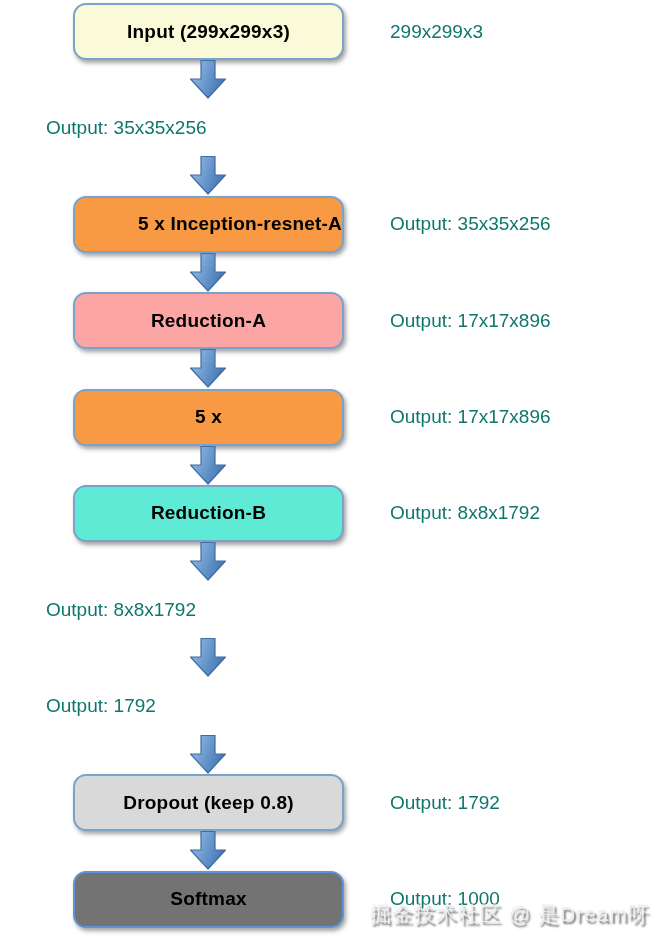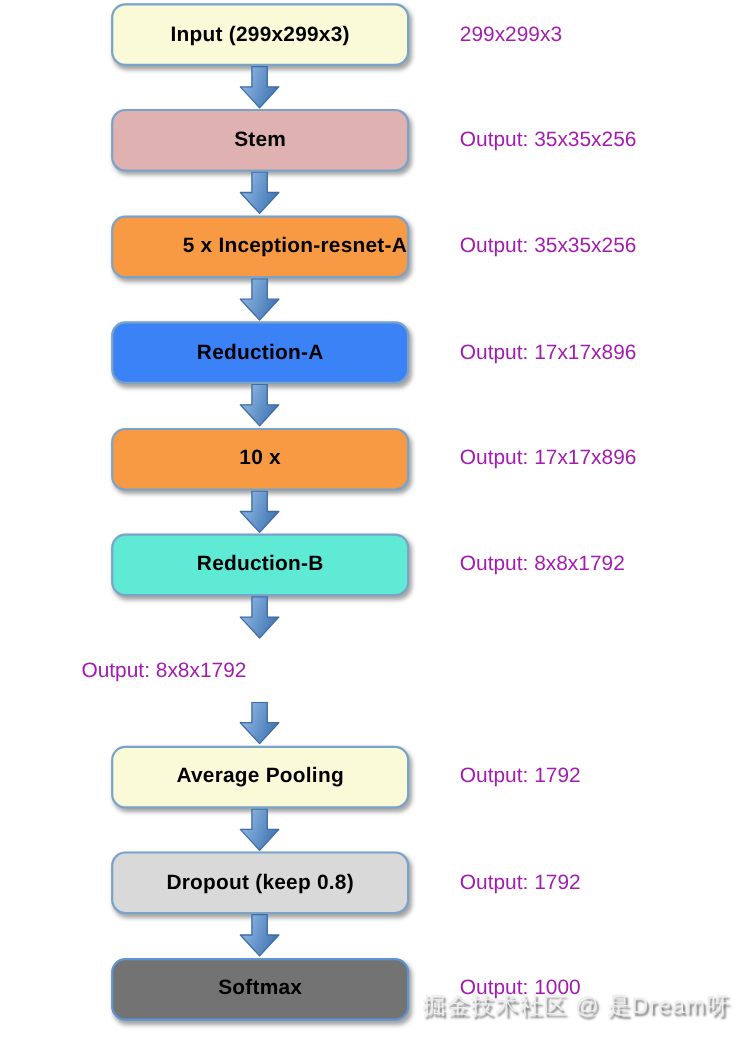--- a/index.html
+++ b/index.html
@@ -15,21 +15,20 @@
     position: relative;
     width: 670px;
     height: 943px;
     background: #ffffff;
   }
   #diagram {
     position: absolute;
     top: 3px;
     left: 0;
     width: 552px;
-    padding-left: 28px;
   }
   .row {
     display: flex;
     align-items: center;
     height: 57px;
   }
   .box {
     box-sizing: border-box;
     margin-left: 73px;
     width: 271px;
@@ -44,35 +43,35 @@
   }
   .box span {
     font-weight: bold;
     font-size: 19px;
     color: #000000;
     letter-spacing: 0.2px;
   }
   .out {
     margin-left: 46px;
     font-size: 19px;
-    color: #a21caf;
+    color: #0f766e;
     white-space: nowrap;
   }
   .gap {
     position: relative;
     height: 39.4px;
   }
   .gap svg {
     position: absolute;
     left: 188px;
     top: 0;
   }
   #watermark {
     position: absolute;
-    right: 6px;
+    right: 20px;
     bottom: 15px;
     font-size: 21px;
     color: #ededed;
     text-shadow: 2px 3px 2px rgba(105,105,105,0.95);
     white-space: nowrap;
     letter-spacing: 1px;
   }
   #grad-defs {
     position: absolute;
     width: 0;
@@ -102,23 +101,20 @@
     </div>
     <div class="gap">
       <svg width="40" height="39" viewBox="0 0 40 39">
         <path d="M 13 0.5 L 27 0.5 L 27 19 L 37.5 19 L 20 38 L 2.5 19 L 13 19 Z" fill="url(#arrow-grad)" stroke="#3e6ca5" stroke-width="1.2" stroke-linejoin="round"></path>
       </svg>
     </div>
   </div>
 
   <div class="stage">
     <div class="row">
-      <div class="box" style="background: rgb(223, 177, 176); border-color: rgb(123, 163, 201);">
-        <span>Stem</span>
-      </div>
       <div class="out">Output: 35x35x256</div>
     </div>
     <div class="gap">
       <svg width="40" height="39" viewBox="0 0 40 39">
         <path d="M 13 0.5 L 27 0.5 L 27 19 L 37.5 19 L 20 38 L 2.5 19 L 13 19 Z" fill="url(#arrow-grad)" stroke="#3e6ca5" stroke-width="1.2" stroke-linejoin="round"></path>
       </svg>
     </div>
   </div>
 
   <div class="stage">
@@ -130,36 +126,36 @@
     </div>
     <div class="gap">
       <svg width="40" height="39" viewBox="0 0 40 39">
         <path d="M 13 0.5 L 27 0.5 L 27 19 L 37.5 19 L 20 38 L 2.5 19 L 13 19 Z" fill="url(#arrow-grad)" stroke="#3e6ca5" stroke-width="1.2" stroke-linejoin="round"></path>
       </svg>
     </div>
   </div>
 
   <div class="stage">
     <div class="row">
-      <div class="box" style="background: #3b82f6; border-color: rgb(123, 163, 201);">
+      <div class="box" style="background: #fca5a5; border-color: rgb(123, 163, 201);">
         <span>Reduction-A</span>
       </div>
       <div class="out">Output: 17x17x896</div>
     </div>
     <div class="gap">
       <svg width="40" height="39" viewBox="0 0 40 39">
         <path d="M 13 0.5 L 27 0.5 L 27 19 L 37.5 19 L 20 38 L 2.5 19 L 13 19 Z" fill="url(#arrow-grad)" stroke="#3e6ca5" stroke-width="1.2" stroke-linejoin="round"></path>
       </svg>
     </div>
   </div>
 
   <div class="stage">
     <div class="row">
       <div class="box" style="background: rgb(247, 154, 67); border-color: rgb(123, 163, 201);">
-        <span>10 x</span>
+        <span>5 x</span>
       </div>
       <div class="out">Output: 17x17x896</div>
     </div>
     <div class="gap">
       <svg width="40" height="39" viewBox="0 0 40 39">
         <path d="M 13 0.5 L 27 0.5 L 27 19 L 37.5 19 L 20 38 L 2.5 19 L 13 19 Z" fill="url(#arrow-grad)" stroke="#3e6ca5" stroke-width="1.2" stroke-linejoin="round"></path>
       </svg>
     </div>
   </div>
 
@@ -183,23 +179,20 @@
     </div>
     <div class="gap">
       <svg width="40" height="39" viewBox="0 0 40 39">
         <path d="M 13 0.5 L 27 0.5 L 27 19 L 37.5 19 L 20 38 L 2.5 19 L 13 19 Z" fill="url(#arrow-grad)" stroke="#3e6ca5" stroke-width="1.2" stroke-linejoin="round"></path>
       </svg>
     </div>
   </div>
 
   <div class="stage">
     <div class="row">
-      <div class="box" style="background: rgb(250, 250, 217); border-color: rgb(123, 163, 201);">
-        <span>Average Pooling</span>
-      </div>
       <div class="out">Output: 1792</div>
     </div>
     <div class="gap">
       <svg width="40" height="39" viewBox="0 0 40 39">
         <path d="M 13 0.5 L 27 0.5 L 27 19 L 37.5 19 L 20 38 L 2.5 19 L 13 19 Z" fill="url(#arrow-grad)" stroke="#3e6ca5" stroke-width="1.2" stroke-linejoin="round"></path>
       </svg>
     </div>
   </div>
 
   <div class="stage">

